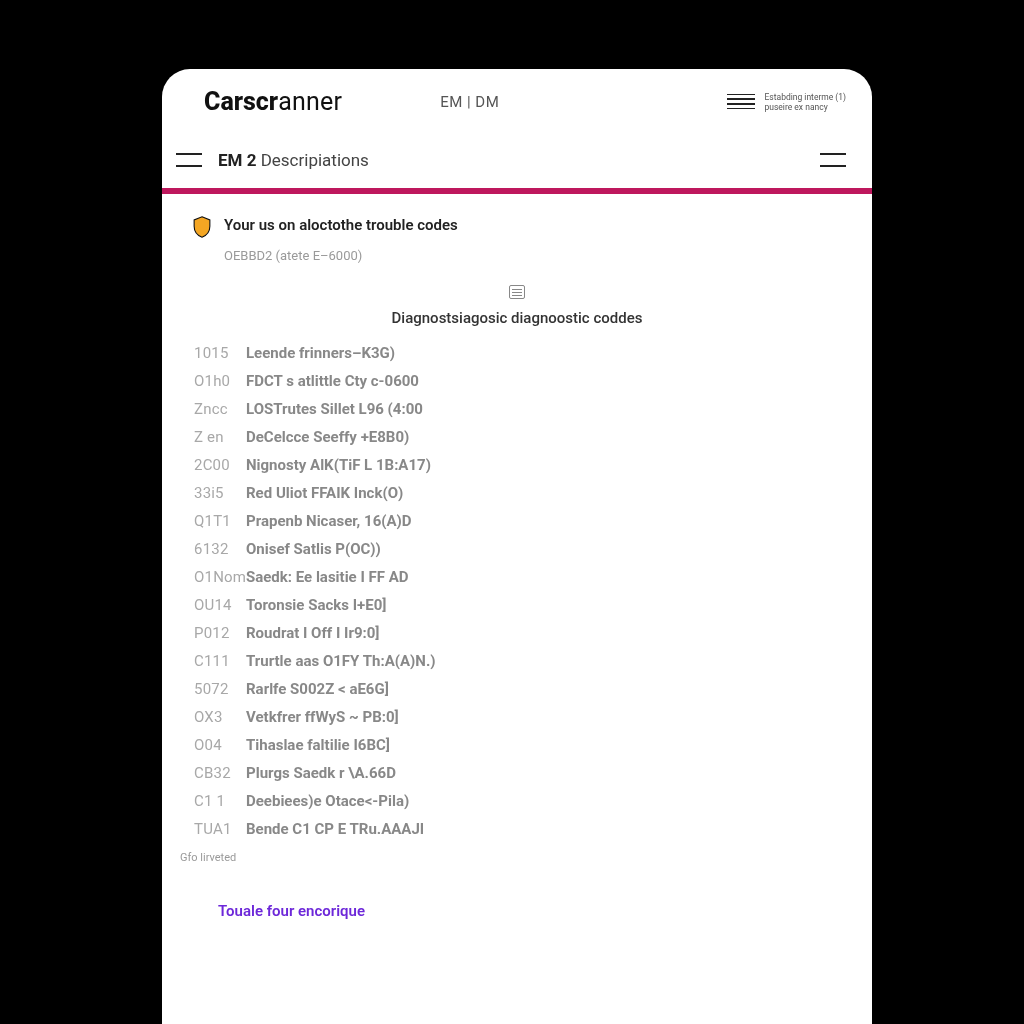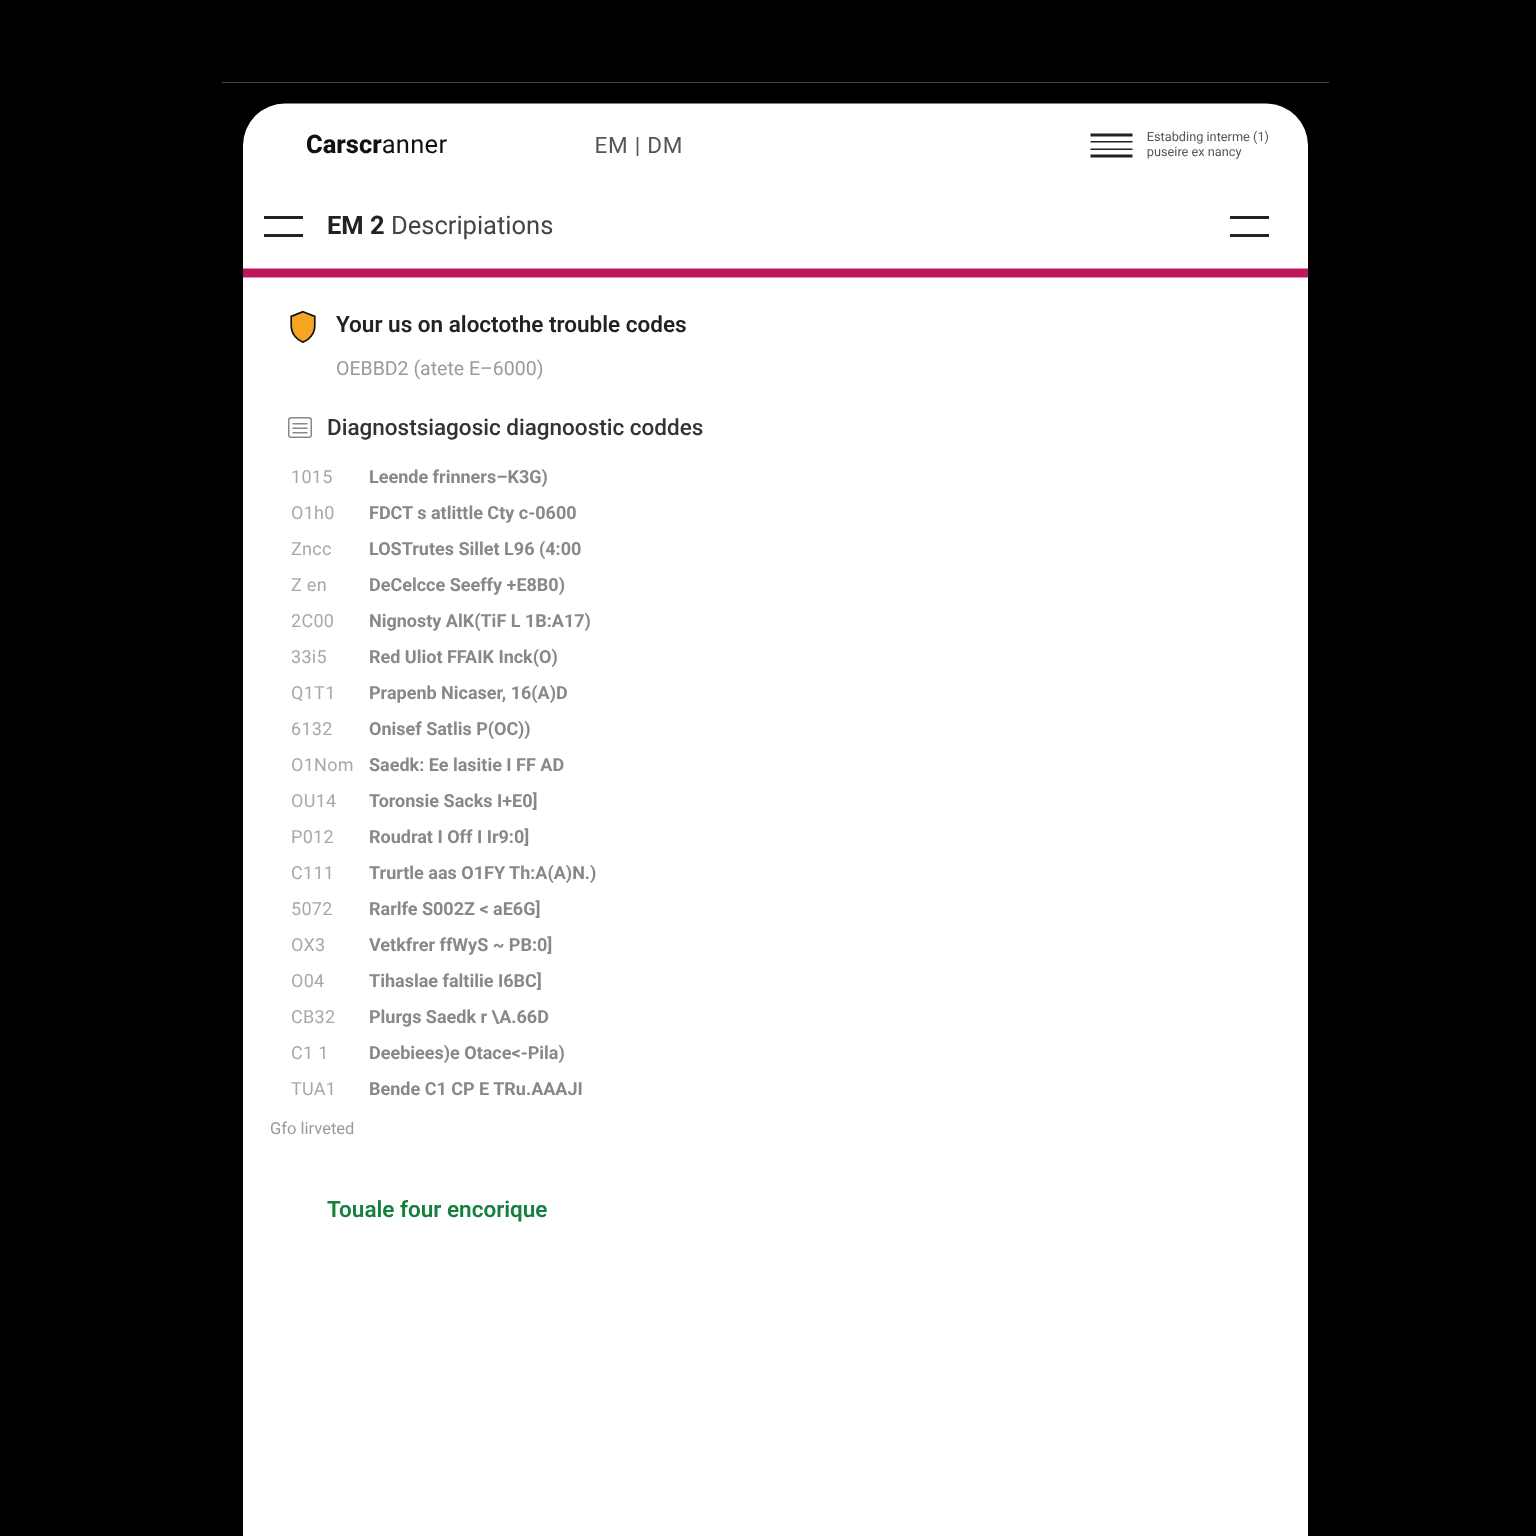--- a/index.html
+++ b/index.html
@@ -39,21 +39,21 @@
     flex-direction: column;
   }
   
   .hdr1 {
     display: flex;
     align-items: center;
     padding: 18px 26px 10px 42px;
     gap: 18px;
   }
   .brand {
-    font-size: 17px;
+    font-size: 25px;
     color: #111;
   }
   .brand b { font-weight: 800; }
   .brand .r2 { font-weight: 400; letter-spacing: .2px; }
   .hdr1-mid {
     margin-left: 80px;
     font-size: 15px;
     color: #555;
     letter-spacing: .5px;
   }
@@ -112,48 +112,49 @@
   .shield svg { width:100%; height:100%; display:block; }
   .banner-title { font-size: 15px; font-weight: 600; color:#222; }
   .banner-sub {
     margin-left: 32px;
     font-size: 13px; color:#9a9a9a;
     margin-bottom: 22px;
   }
   .section-head {
     display:flex; align-items:center; gap:10px;
     margin-bottom: 12px;
+    flex-direction: column;
   }
   .section-head .ico {
     width:16px; height:14px; border:1px solid #888; border-radius:2px; position:relative;
   }
   .section-head .ico::after {
     content:""; position:absolute; top:3px; left:2px; right:2px; height:1px; background:#888; box-shadow:0 3px 0 #888, 0 6px 0 #888;
   }
   .section-head .txt { font-size: 15px; color:#333; font-weight:500; }
 
   .codes { margin-left: 2px; }
   .code-row {
     display:flex; align-items:baseline; gap:14px;
     padding: 5px 0;
-    font-size: 12px;
+    font-size: 15px;
   }
   .code-row .code { width: 38px; color:#a8a8a8; text-align:left; font-variant-numeric: tabular-nums; letter-spacing:.2px;}
   .code-row .desc { color:#888;font-weight:bold; }
 
   .footer-note {
     margin-top: 8px;
     font-size: 11px; color:#9a9a9a;
     margin-left: -12px;
   }
 
   .bottom-section {
     margin-top: 30px;
     padding: 8px 0 4px 26px;
-    font-size: 15px; font-weight:600; color:#15803d;
+    font-size: 15px; font-weight:600; color:#6d28d9;
   }
 </style>
 </head>
 <body>
 
 <div class="outer-black black-top"></div>
 <div class="gray-bg"></div>
 <div class="outer-black black-left"></div>
 <div class="outer-black black-right"></div>
 

